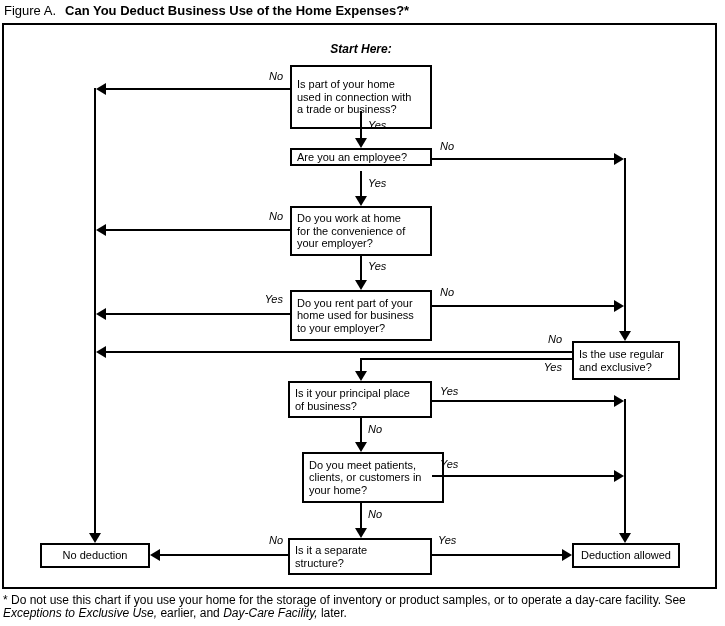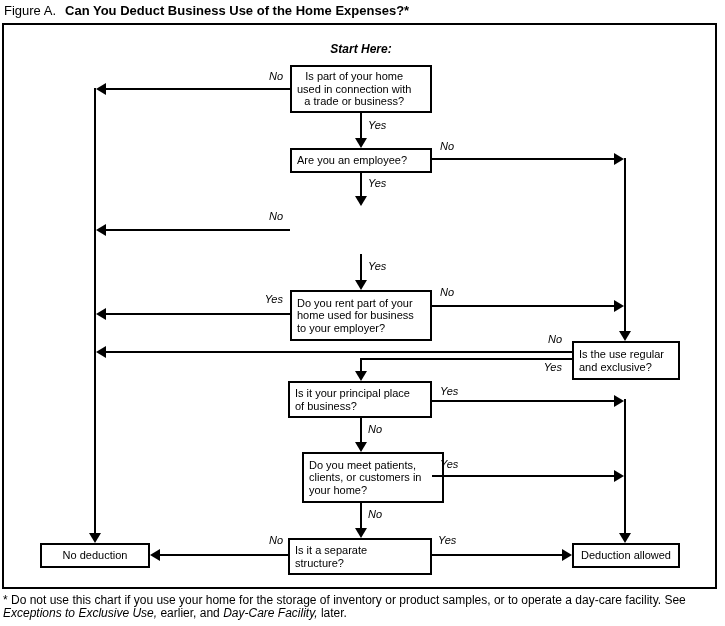--- a/index.html
+++ b/index.html
@@ -33,24 +33,27 @@
 <div class="canvas">
 
   <div class="title-row">
     <span class="fig">Figure A.</span><span class="head">Can You Deduct Business Use of the Home Expenses?*</span>
   </div>
 
   <div class="outer"></div>
 
   <div class="start-label">Start Here:</div>
 
-  <div class="node" style="left:290px;top:65px;width:142px;height:48px;text-align:center;">Is part of your home
+  <div class="node" style="left:290px;top:65px;width:142px;height:64px;">Is part of your home
 used in connection with
 a trade or business?</div>
-  <div class="node" style="left:290px;top:148px;width:142px;height:25px;">Are you an employee?</div>
+  <div class="node" style="left:290px;top:148px;width:142px;height:18px;">Are you an employee?</div>
+  <div class="node" style="left:290px;top:206px;width:142px;height:50px;">Do you work at home
+for the convenience of
+your employer?</div>
   <div class="node" style="left:290px;top:290px;width:142px;height:51px;">Do you rent part of your
 home used for business
 to your employer?</div>
   <div class="node" style="left:572px;top:341px;width:108px;height:39px;">Is the use regular
 and exclusive?</div>
   <div class="node" style="left:288px;top:381px;width:144px;height:37px;">Is it your principal place
 of business?</div>
   <div class="node" style="left:290px;top:452px;width:142px;height:51px;margin-left:12px;">Do you meet patients,
 clients, or customers in
 your home?</div>

